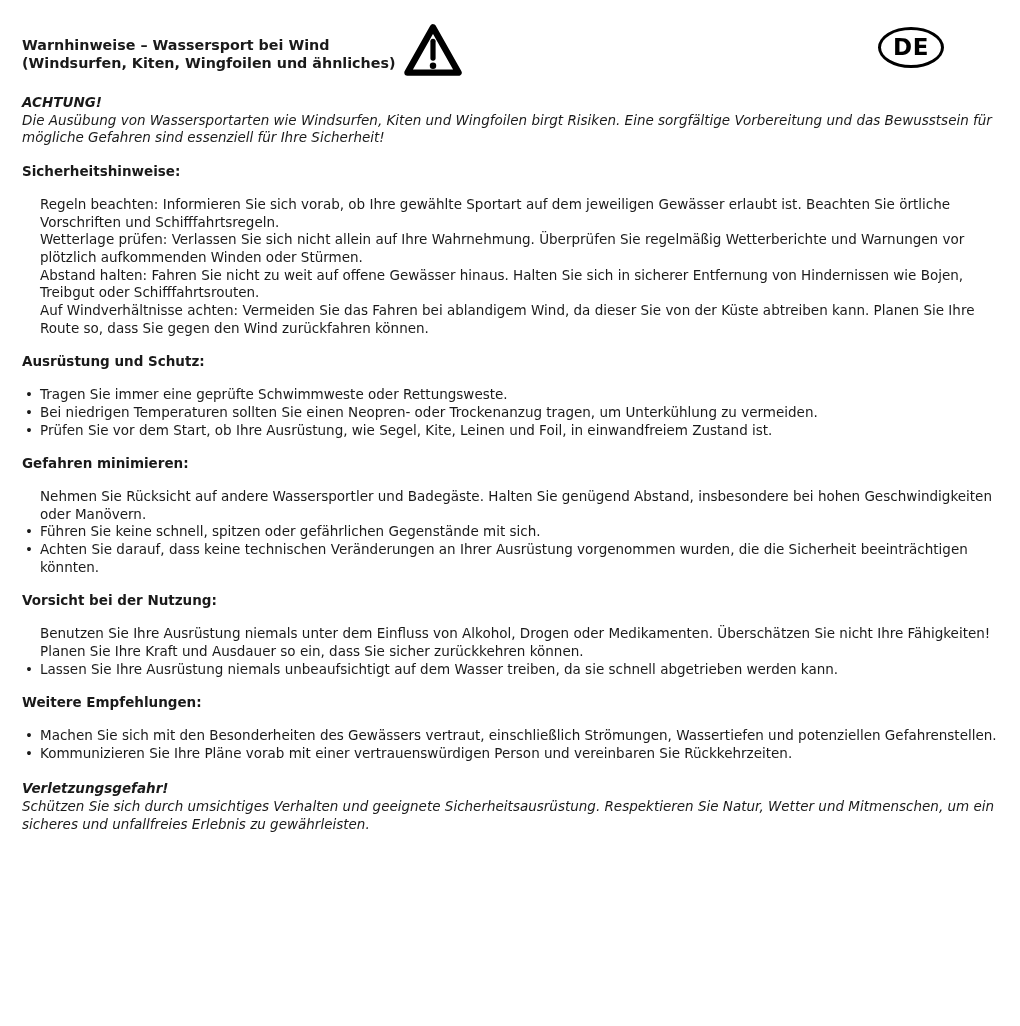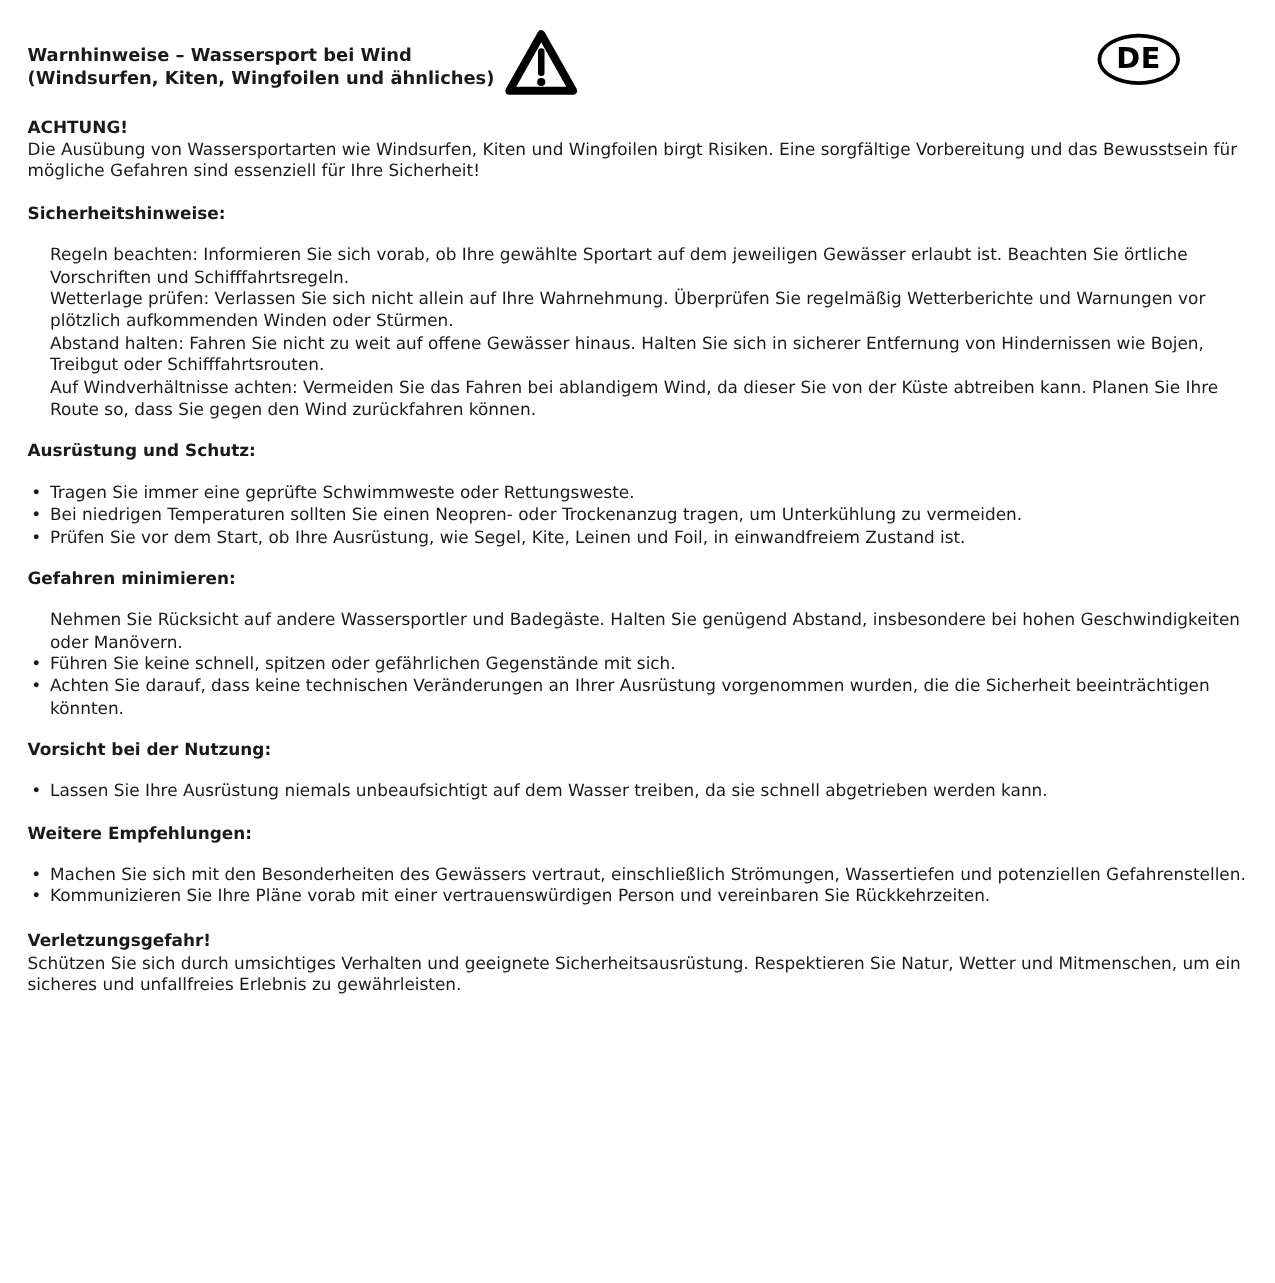--- a/index.html
+++ b/index.html
@@ -64,21 +64,21 @@
   }
 
   
   .block { margin: 0; }
   .heading {
     font-size: 13.5px;
     font-weight: bold;
     margin: 16px 0 0 0;
     line-height: 17.7px;
   }
-  .intro, .outro { margin-top: 18px; }
+  .intro, .outro { margin-top: 18px; font-style: italic; }
   .intro .heading, .outro .heading { margin-top: 0; }
   .body-par {
     margin: 0;
   }
   .items { margin-top: 15px; }
   .item {
     position: relative;
     padding-left: 18px;
   }
   .bullet {
@@ -162,20 +162,23 @@
         <span class="bullet">•</span>
         <span class="text">Achten Sie darauf, dass keine technischen Veränderungen an Ihrer Ausrüstung vorgenommen wurden, die die Sicherheit beeinträchtigen könnten.</span>
       </div>
     </div>
   </section>
 
   <section class="block">
     <h2 class="heading">Vorsicht bei der Nutzung:</h2>
     <div class="items">
       <div class="item">
+        <span class="text">Benutzen Sie Ihre Ausrüstung niemals unter dem Einfluss von Alkohol, Drogen oder Medikamenten. Überschätzen Sie nicht Ihre Fähigkeiten! Planen Sie Ihre Kraft und Ausdauer so ein, dass Sie sicher zurückkehren können.</span>
+      </div>
+      <div class="item">
         <span class="bullet">•</span>
         <span class="text">Lassen Sie Ihre Ausrüstung niemals unbeaufsichtigt auf dem Wasser treiben, da sie schnell abgetrieben werden kann.</span>
       </div>
     </div>
   </section>
 
   <section class="block">
     <h2 class="heading">Weitere Empfehlungen:</h2>
     <div class="items">
       <div class="item">

